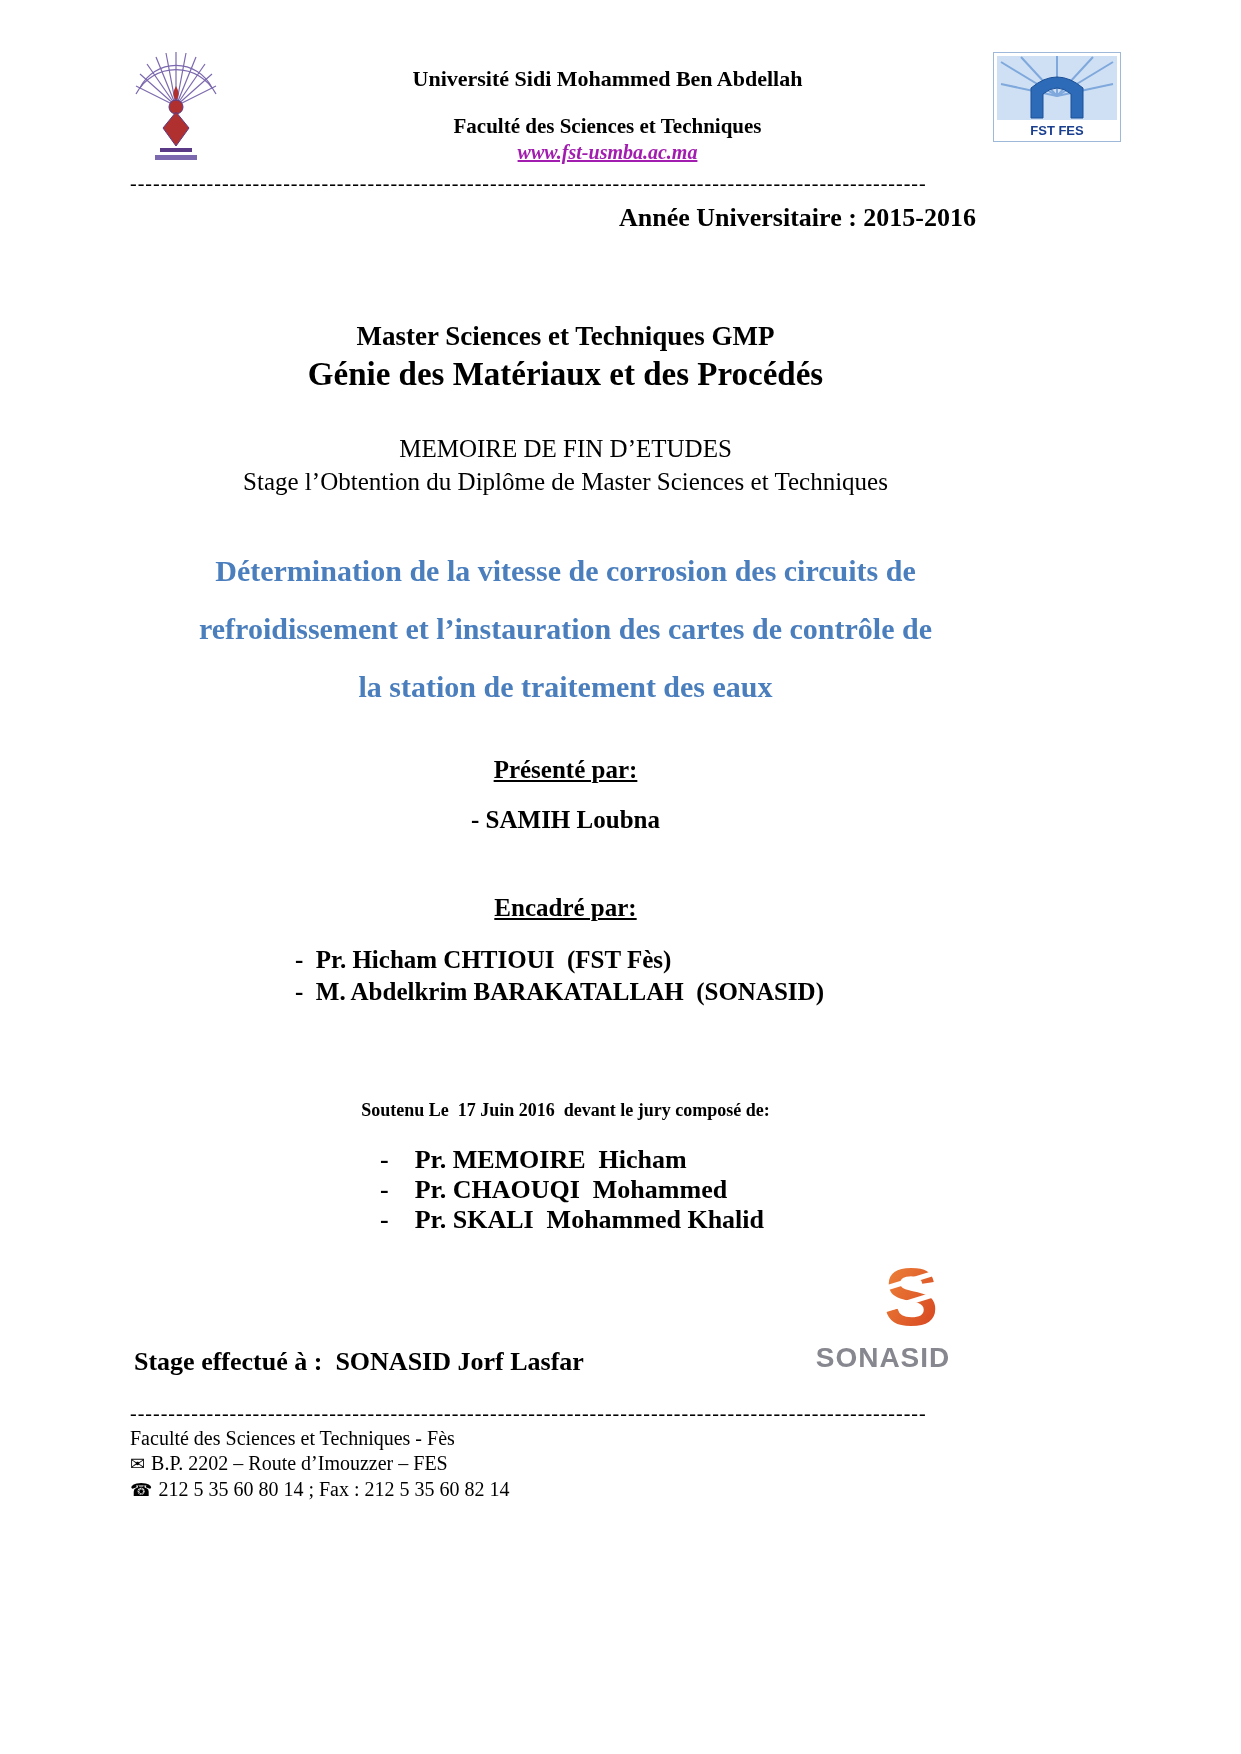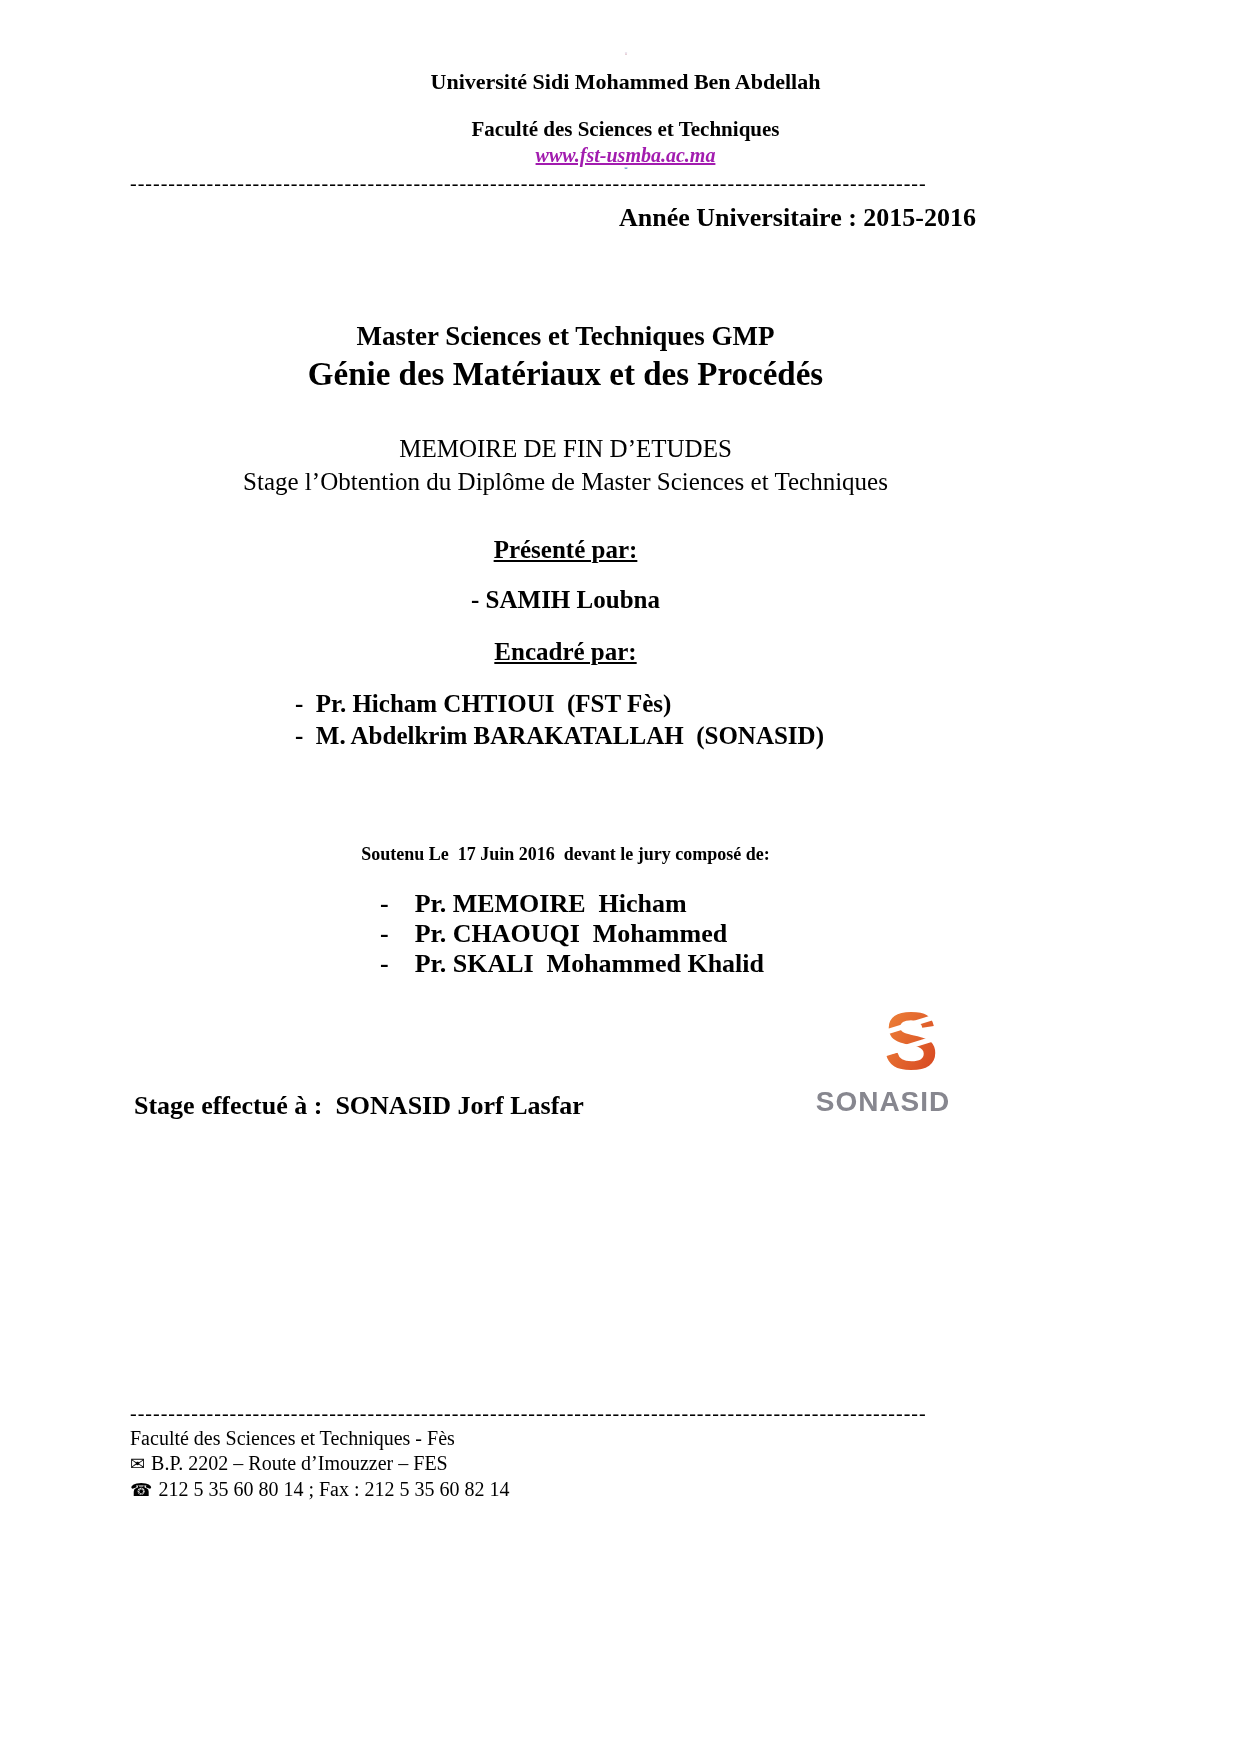--- a/index.html
+++ b/index.html
@@ -13,23 +13,22 @@
     font-family: "Liberation Serif", serif;
     color: #000000;
     padding: 52px 120px 0 130px;
     overflow: hidden;
   }
 
   
   .header-row {
     display: flex;
     justify-content: space-between;
-    align-items: center;
+    align-items: flex-start;
     height: 118px;
-    flex-direction: column;
   }
   .header-center { flex: 1; text-align: center; padding-top: 14px; }
   .univ-name { font-size: 22px; font-weight: bold; }
   .fac-name  { font-size: 21px; font-weight: bold; margin-top: 22px; }
   .website   { font-size: 20px; font-weight: bold; font-style: italic;
                color: #a21caf; text-decoration: underline; display: inline-block; margin-top: 2px; }
 
   .dashes {
     font-size: 20px;
     letter-spacing: 1px;
@@ -68,21 +67,21 @@
   }
 
   
   .section-heading {
     margin-top: 40px;
     font-size: 25px;
     font-weight: bold;
     text-decoration: underline;
   }
   .presenter-name { margin-top: 22px; font-size: 25px; font-weight: bold; }
-  .encadre-heading { margin-top: 24px; }
+  .encadre-heading { margin-top: 60px; }
   .supervisors { margin-top: 22px; margin-left: 165px; text-align: left; }
   .supervisor-line { font-size: 25px; font-weight: bold; line-height: 32px; white-space: pre; }
 
   
   .soutenu { margin-top: 92px; font-size: 18px; font-weight: bold; white-space: pre; }
   .jury { margin-top: 24px; margin-left: 250px; text-align: left; }
   .jury-line { font-size: 26px; font-weight: bold; line-height: 30px; white-space: pre; }
 
   
   .stage-row {
@@ -163,20 +162,25 @@
 
   <div class="annee">Année Universitaire : 2015-2016</div>
 
   <div class="program center-col">
     <div class="master-line">Master Sciences et Techniques GMP</div>
     <div class="genie-line">Génie des Matériaux et des Procédés</div>
     <div class="memoire">MEMOIRE DE FIN D’ETUDES</div>
     <div class="diplome">Stage l’Obtention du Diplôme de Master Sciences et Techniques</div>
   </div>
 
+  <div class="thesis-title center-col">
+    <div>Détermination de la vitesse de corrosion des circuits de</div>
+    <div>refroidissement et l’instauration des cartes de contrôle de</div>
+    <div>la station de traitement des eaux</div>
+  </div>
 
   <div class="center-col">
     <div class="section-heading">Présenté par:</div>
     <div class="presenter-name">- SAMIH Loubna</div>
   </div>
 
   <div class="center-col">
     <div class="section-heading encadre-heading">Encadré par:</div>
   </div>
   <div class="supervisors">

